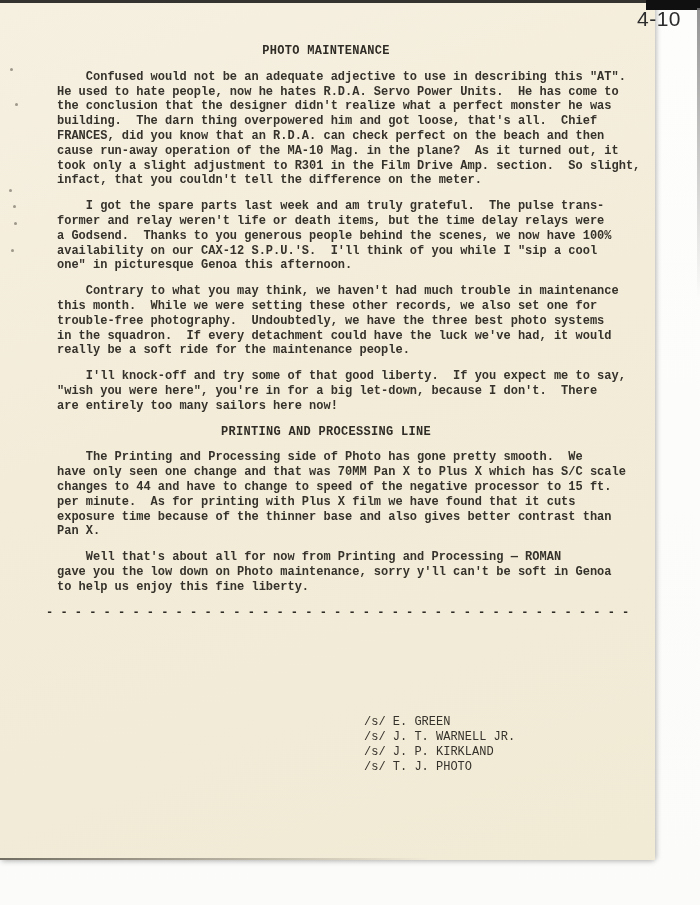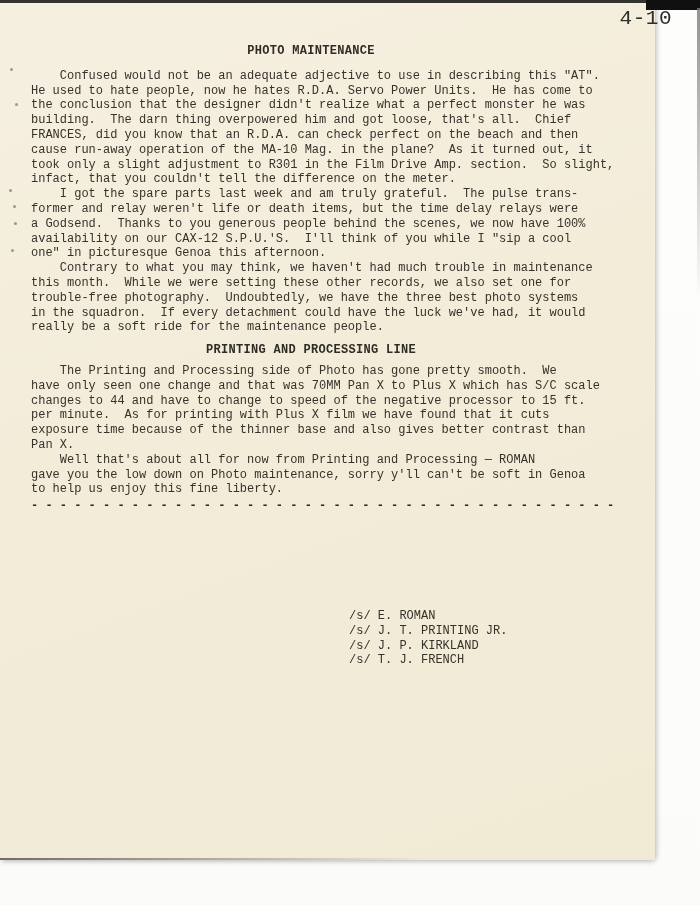--- a/index.html
+++ b/index.html
@@ -51,47 +51,48 @@
     background: linear-gradient(to right, rgba(45,42,36,0.65), rgba(45,42,36,0));
   }
   .speck {
     position: absolute;
     width: 3px; height: 3px;
     border-radius: 50%;
     background: rgba(70,65,55,0.5);
   }
   .page-number {
     position: absolute;
-    right: 28px; top: 7px;
-    font-family: Liberation Mono, monospace;
+    right: 19px; top: 7px;
+    font-family: Liberation Sans, sans-serif;
     font-size: 21px;
     letter-spacing: 0.5px;
     color: #2d2d2d;
   }
   .content {
     position: absolute;
-    left: 31px; top: 0;
+    left: 46px; top: 0;
     width: 560px;
     color: #35322b;
     font-size: 12px;
     line-height: 14.8px;
   }
   .section-title {
     margin: 0;
     text-align: center;
     font-size: 12px;
     font-weight: bold;
     letter-spacing: 0.3px;
     color: #2f2c26;
   }
   .title-photo { margin-top: 41px; margin-bottom: 10px; }
   .title-printing { margin-top: 8px; margin-bottom: 6px; }
   .para {
-    margin: 0;
+    margin: 11px;
     white-space: pre;
+    font-weight: bold;
   }
   .divider {
     margin-top: 2px;
     white-space: pre;
     font-weight: bold;
     color: #2f2c26;
   }
   .footer-note {
     margin: 0;
     white-space: pre;
@@ -127,41 +128,44 @@
       <p class="para">    I got the spare parts last week and am truly grateful.  The pulse trans-
 former and relay weren't life or death items, but the time delay relays were
 a Godsend.  Thanks to you generous people behind the scenes, we now have 100%
 availability on our CAX-12 S.P.U.'S.  I'll think of you while I "sip a cool
 one" in picturesque Genoa this afternoon.</p>
       <p class="para">    Contrary to what you may think, we haven't had much trouble in maintenance
 this month.  While we were setting these other records, we also set one for
 trouble-free photography.  Undoubtedly, we have the three best photo systems
 in the squadron.  If every detachment could have the luck we've had, it would
 really be a soft ride for the maintenance people.</p>
+      <p class="para">    I'll knock-off and try some of that good liberty.  If you expect me to say,
+"wish you were here", you're in for a big let-down, because I don't.  There
+are entirely too many sailors here now!</p>
 
       <h1 class="section-title title-printing">PRINTING AND PROCESSING LINE</h1>
 
       <p class="para">    The Printing and Processing side of Photo has gone pretty smooth.  We
 have only seen one change and that was 70MM Pan X to Plus X which has S/C scale
 changes to 44 and have to change to speed of the negative processor to 15 ft.
 per minute.  As for printing with Plus X film we have found that it cuts
 exposure time because of the thinner base and also gives better contrast than
 Pan X.</p>
       <p class="para">    Well that's about all for now from Printing and Processing — ROMAN
 gave you the low down on Photo maintenance, sorry y'll can't be soft in Genoa
 to help us enjoy this fine liberty.</p>
 
       <div class="divider">- - - - - - - - - - - - - - - - - - - - - - - - - - - - - - - - - - - - - - - - -</div>
 
 
       <div class="signatures">
-        <p class="sig-line">/s/ E. ROMAN</p>
-        <p class="sig-line">/s/ J. T. PRINTING JR.</p>
+        <p class="sig-line">/s/ E. GREEN</p>
+        <p class="sig-line">/s/ J. T. WARNELL JR.</p>
         <p class="sig-line">/s/ J. P. KIRKLAND</p>
-        <p class="sig-line">/s/ T. J. FRENCH</p>
+        <p class="sig-line">/s/ T. J. PHOTO</p>
       </div>
 
     </div>
 
     <div class="speck" style="left:10px; top:65px;"></div>
     <div class="speck" style="left:15px; top:100px;"></div>
     <div class="speck" style="left:9px;  top:186px;"></div>
     <div class="speck" style="left:13px; top:202px;"></div>
     <div class="speck" style="left:14px; top:219px;"></div>
     <div class="speck" style="left:11px; top:246px;"></div>

